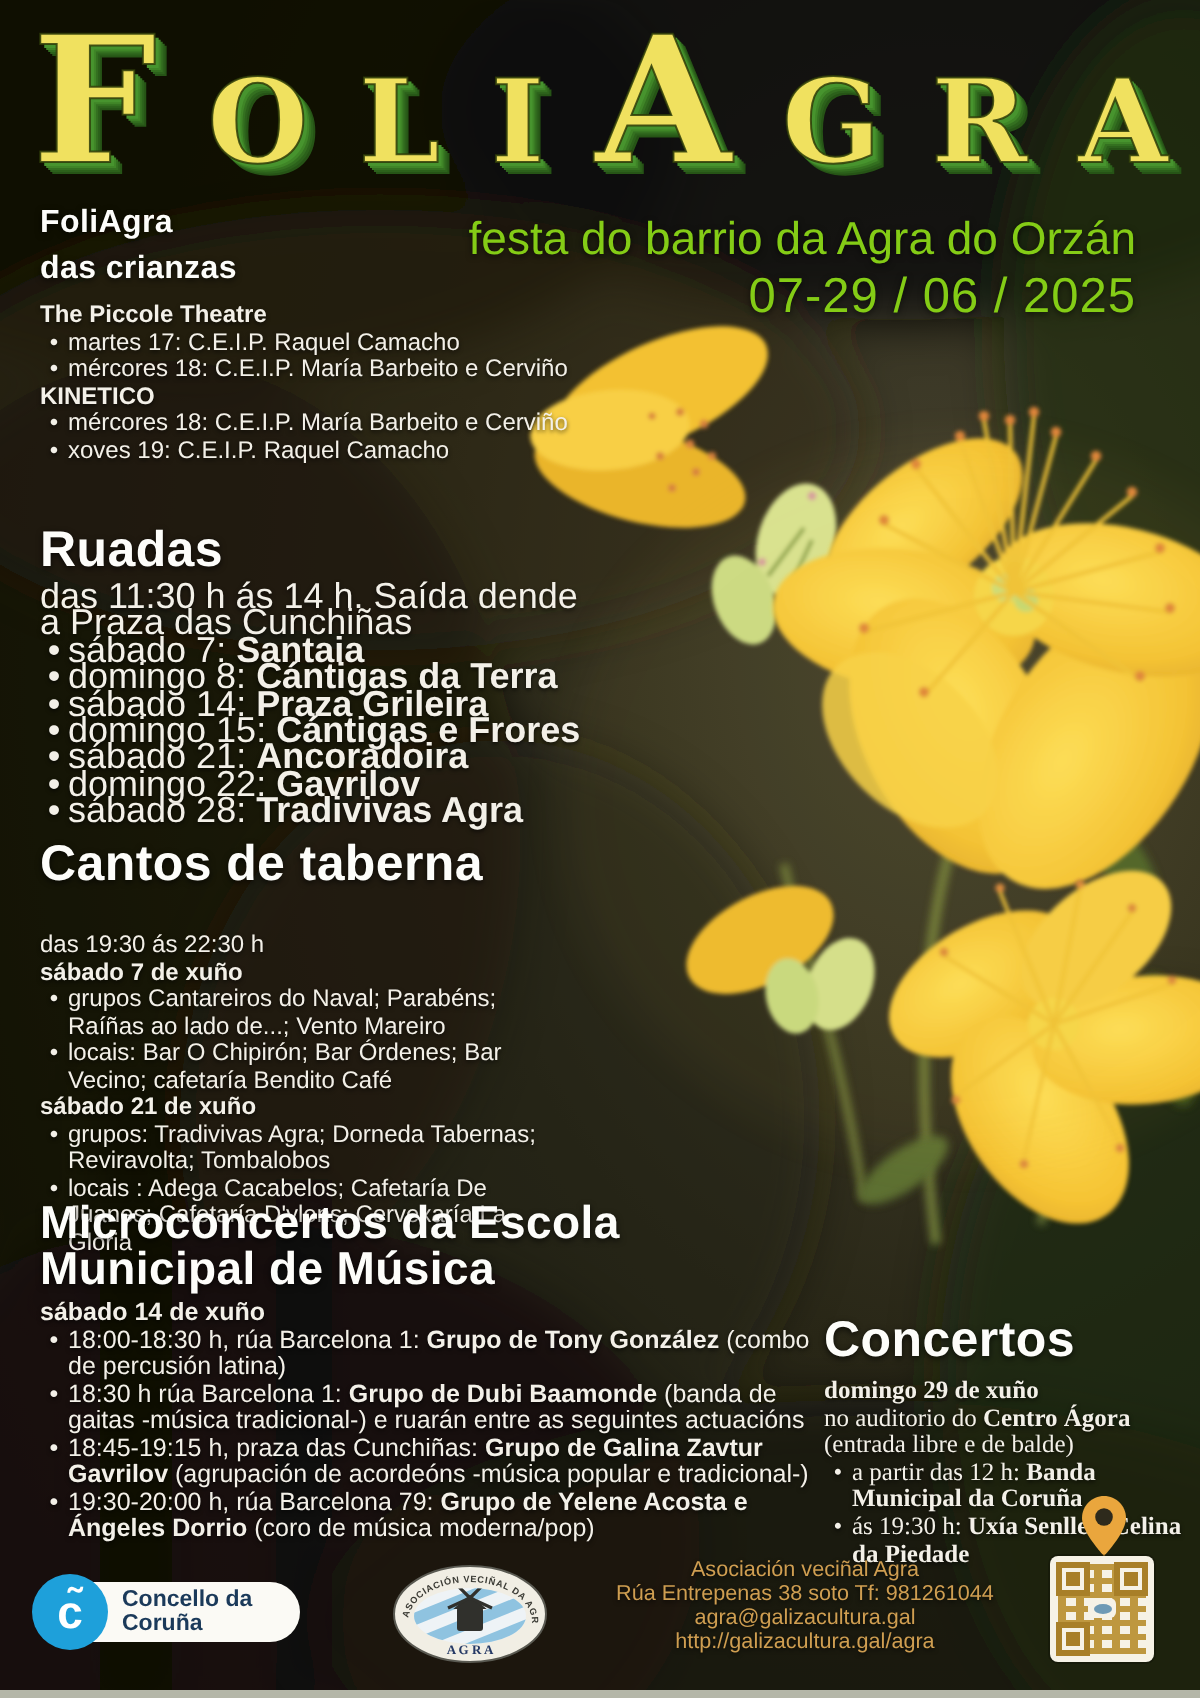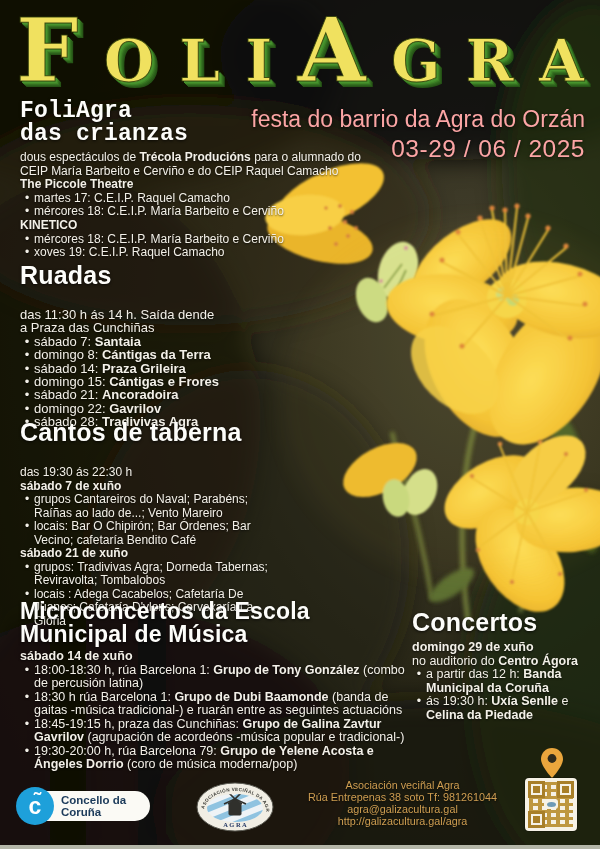--- a/index.html
+++ b/index.html
@@ -22,43 +22,43 @@
   .sec h2{margin:0;color:#fdfdfa;font-weight:700;letter-spacing:.2px;
           text-shadow:0 1px 3px rgba(0,0,0,.7);}
   .blocks{color:#f3f0e8;text-shadow:0 1px 2px rgba(0,0,0,.65);}
   .bk{margin:0;}
   .b,.sub{font-weight:700;}
   .bullet{display:flex;}
   .dot{flex:0 0 14px;text-align:center;}
   .tx{flex:1 1 auto;}
 
   .sec-crianzas{left:20px;top:100px;width:352px;}
-  .sec-crianzas h2{font-size:23px;line-height:23px;font-family:Liberation Mono, monospace;}
+  .sec-crianzas h2{font-size:16px;line-height:23px;}
   .sec-crianzas .blocks{margin-top:5px;font-size:12px;line-height:13.6px;}
 
-  .hdr{right:15px;top:106px;width:420px;text-align:right;color:#fca5a5;
+  .hdr{right:32px;top:106px;width:420px;text-align:right;color:#84cc16;
        text-shadow:0 1px 3px rgba(0,0,0,.6);}
   .festa{font-size:23px;line-height:27px;}
   .fdate{font-size:24.5px;line-height:31px;letter-spacing:.5px;}
 
   .sec-ruadas{left:20px;top:262px;width:330px;}
   .sec-ruadas h2{font-size:25px;line-height:26px;}
-  .sec-ruadas .blocks{margin-top:20px;font-size:13px;line-height:13.4px;}
+  .sec-ruadas .blocks{margin-top:4px;font-size:18px;line-height:13.4px;}
 
   .sec-cantos{left:20px;top:419px;width:265px;}
   .sec-cantos h2{font-size:25px;line-height:26px;}
   .sec-cantos .blocks{margin-top:21px;font-size:12px;line-height:13.5px;}
 
   .sec-micro{left:20px;top:600px;width:386px;}
   .sec-micro h2{font-size:23px;line-height:23px;}
   .sec-micro .blocks{margin-top:4px;font-size:12.5px;line-height:13.5px;}
 
   .sec-concertos{left:412px;top:609px;width:181px;}
-  .sec-concertos h2{font-size:25px;line-height:26px;}
-  .sec-concertos .blocks{margin-top:6px;font-size:12.5px;line-height:13.6px;}
+  .sec-concertos h2{font-size:25px;line-height:26px;margin-top:48px;}
+  .sec-concertos .blocks{margin-top:6px;font-size:12.5px;line-height:13.6px;font-family:Liberation Serif, serif;}
 
   
   .pin{left:541px;top:748px;width:22px;height:30px;}
   .contact{left:295px;top:780px;width:215px;text-align:center;color:#cf9e51;
            font-size:10.8px;line-height:11.9px;text-shadow:0 1px 2px rgba(0,0,0,.6);}
   .qr{left:525px;top:778px;width:52px;height:53px;background:#f6f2e6;border-radius:4px;
       box-shadow:0 0 0 1px rgba(0,0,0,.2);}
   .qr-grid{position:absolute;inset:4px;
       background-image:
         repeating-linear-gradient(0deg,#b98e2e 0 3px,transparent 3px 7px),
@@ -245,30 +245,29 @@
       <span class="L L-sm">L</span>
       <span class="L L-sm">I</span>
       <span class="L L-big">A</span>
       <span class="L L-sm">G</span>
       <span class="L L-sm">R</span>
       <span class="L L-sm">A</span>
     </div>
 
   <div class="layer hdr">
     <div class="festa">festa do barrio da Agra do Orzán</div>
-    <div class="fdate">03-29 / 06 / 2025</div>
+    <div class="fdate">07-29 / 06 / 2025</div>
   </div>
 
   <div class="layer sec sec-crianzas">
     <h2>
       <div>FoliAgra</div>
       <div>das crianzas</div>
     </h2>
     <div class="blocks">
-        <div class="bk line"><span>dous espectáculos de </span><span class="b">Trécola Producións</span><span> para o alumnado do CEIP María Barbeito e Cerviño e do CEIP Raquel Camacho</span></div>
         <div class="bk sub"><span class="b">The Piccole Theatre</span></div>
         <div class="bk bullet">
           <span class="dot">•</span>
           <span class="tx"><span>martes 17: C.E.I.P. Raquel Camacho</span></span>
         </div>
         <div class="bk bullet">
           <span class="dot">•</span>
           <span class="tx"><span>mércores 18: C.E.I.P. María Barbeito e Cerviño</span></span>
         </div>
         <div class="bk sub"><span class="b">KINETICO</span></div>
@@ -368,20 +367,21 @@
           <span class="tx"><span>19:30-20:00 h, rúa Barcelona 79: </span><span class="b">Grupo de Yelene Acosta e Ángeles Dorrio</span><span> (coro de música moderna/pop)</span></span>
         </div>
       </div>
   </div>
 
   <div class="layer sec sec-concertos">
     <h2>Concertos</h2>
     <div class="blocks">
         <div class="bk sub"><span class="b">domingo 29 de xuño</span></div>
         <div class="bk line"><span>no auditorio do </span><span class="b">Centro Ágora</span></div>
+        <div class="bk line"><span>(entrada libre e de balde)</span></div>
         <div class="bk bullet">
           <span class="dot">•</span>
           <span class="tx"><span>a partir das 12 h: </span><span class="b">Banda Municipal da Coruña</span></span>
         </div>
         <div class="bk bullet">
           <span class="dot">•</span>
           <span class="tx"><span>ás 19:30 h: </span><span class="b">Uxía Senlle</span><span> e </span><span class="b">Celina da Piedade</span></span>
         </div>
       </div>
   </div>

